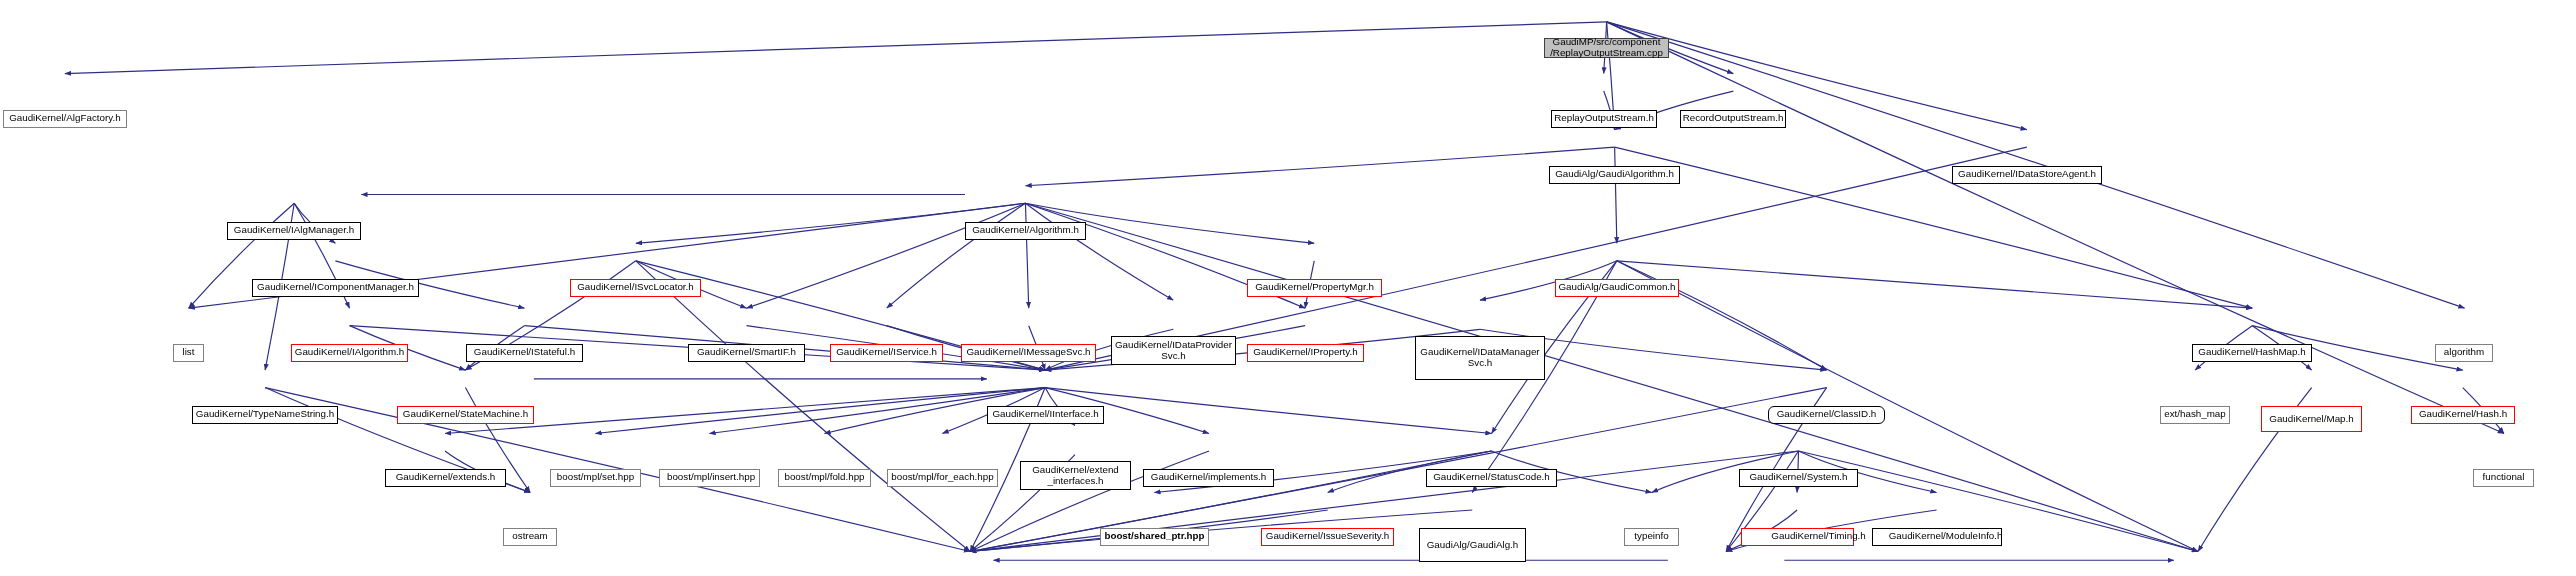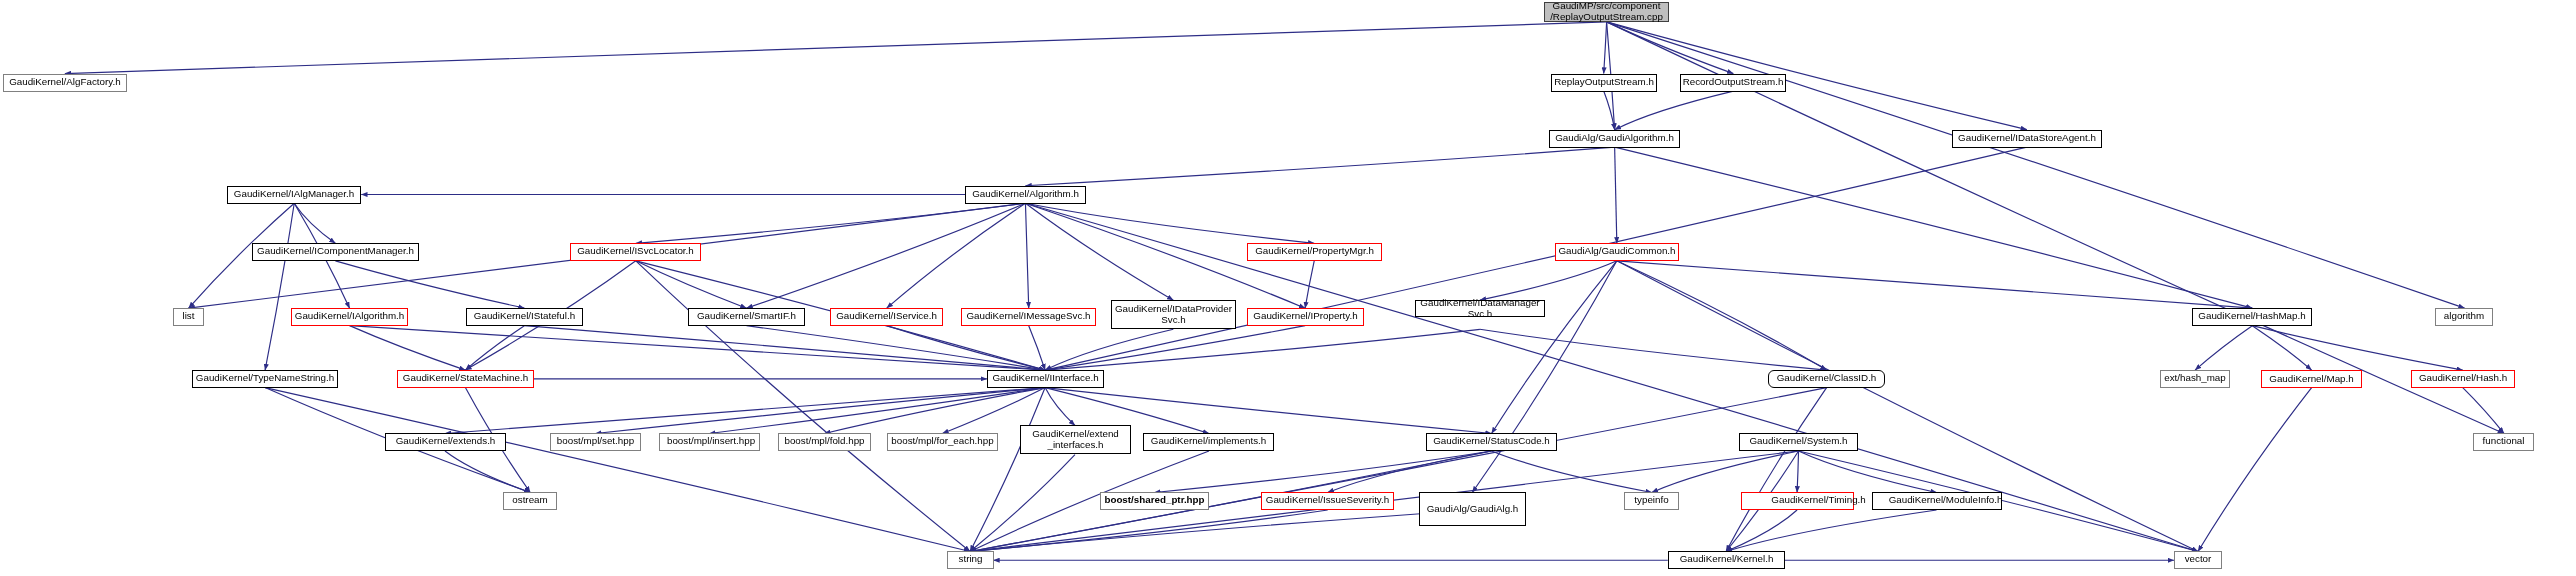--- a/index.html
+++ b/index.html
@@ -2,21 +2,21 @@
 <html style="font-size:11.7px"><head>
 <meta charset="utf-8">
 <style>
   html,body{margin:0;padding:0;background:#ffffff;}
   #canvas{position:relative;width:2576px;height:577px;background:#ffffff;
           font-family:"Liberation Sans","DejaVu Sans",sans-serif;overflow:hidden;}
   #edges{position:absolute;left:0;top:0;width:2576px;height:577px;pointer-events:none;}
   .node{position:absolute;box-sizing:border-box;display:flex;align-items:center;
         justify-content:center;text-align:center;line-height:1.12;
         font-size:9.8px;color:#000000;background:#ffffff;white-space:pre-line;
-        padding:0.7px 2.9px;}
+        padding:0.7px 2.9px;margin-top:36px;}
   .node.black{border:0.7px solid #000000;}
   .node.grey{border:0.7px solid #808080;}
   .node.red{border:0.7px solid #ff0000;}
   .node.root{border:0.7px solid #404040;background:#bfbfbf;}
 </style>
 </head>
 <body>
 
 <div id="canvas">
   <svg id="edges" viewBox="0 0 3537 792" preserveAspectRatio="none">
@@ -133,30 +133,30 @@
       <div class="node red" style="left: 1555px; top: 243px; width: 124px; height: 17.5px;">GaudiAlg/GaudiCommon.h</div>
       <div class="node grey" style="left: 173px; top: 308px; width: 31px; height: 17.5px;">list</div>
       <div class="node red" style="left: 291px; top: 308px; width: 117px; height: 17.5px;">GaudiKernel/IAlgorithm.h</div>
       <div class="node black" style="left: 466px; top: 308px; width: 117px; height: 17.5px;">GaudiKernel/IStateful.h</div>
       <div class="node black" style="left: 688px; top: 308px; width: 117px; height: 17.5px;">GaudiKernel/SmartIF.h</div>
       <div class="node red" style="left: 830px; top: 308px; width: 113px; height: 17.5px;">GaudiKernel/IService.h</div>
       <div class="node red" style="left: 961px; top: 308px; width: 135px; height: 17.5px;">GaudiKernel/IMessageSvc.h</div>
       <div class="node black" style="left: 1111px; top: 300px; width: 125px; height: 29px;">GaudiKernel/IDataProvider
 Svc.h</div>
       <div class="node red" style="left: 1247px; top: 308px; width: 117px; height: 17.5px;">GaudiKernel/IProperty.h</div>
-      <div class="node black" style="left: 1415px; top: 300px; width: 130px; height: 17px;">GaudiKernel/IDataManager
+      <div class="node black" style="left: 1415px; top: 300px; width: 130px; height: 44px;">GaudiKernel/IDataManager
 Svc.h</div>
       <div class="node black" style="left: 2192px; top: 308px; width: 120px; height: 17.5px;">GaudiKernel/HashMap.h</div>
       <div class="node grey" style="left: 2435px; top: 308px; width: 58px; height: 17.5px;">algorithm</div>
       <div class="node black" style="left: 192px; top: 370px; width: 146px; height: 17.5px;">GaudiKernel/TypeNameString.h</div>
       <div class="node red" style="left: 397px; top: 370px; width: 137px; height: 17.5px;">GaudiKernel/StateMachine.h</div>
       <div class="node black" style="left: 987px; top: 370px; width: 117px; height: 17.5px;">GaudiKernel/IInterface.h</div>
       <div class="node black" style="left: 1768px; top: 370px; width: 117px; height: 17.5px; border-radius: 6px;">GaudiKernel/ClassID.h</div>
       <div class="node grey" style="left: 2160px; top: 370px; width: 70px; height: 17.5px;">ext/hash_map</div>
-      <div class="node red" style="left: 2261px; top: 370px; width: 101px; height: 18px;">GaudiKernel/Map.h</div>
+      <div class="node red" style="left: 2261px; top: 370px; width: 101px; height: 26px;">GaudiKernel/Map.h</div>
       <div class="node red" style="left: 2411px; top: 370px; width: 104px; height: 17.5px;">GaudiKernel/Hash.h</div>
       <div class="node black" style="left: 385px; top: 433px; width: 121px; height: 17.5px;">GaudiKernel/extends.h</div>
       <div class="node grey" style="left: 550px; top: 433px; width: 91px; height: 17.5px;">boost/mpl/set.hpp</div>
       <div class="node grey" style="left: 659px; top: 433px; width: 101px; height: 17.5px; padding-left: 6px;">boost/mpl/insert.hpp</div>
       <div class="node grey" style="left: 778px; top: 433px; width: 93px; height: 17.5px;">boost/mpl/fold.hpp</div>
       <div class="node grey" style="left: 887px; top: 433px; width: 111px; height: 17.5px;">boost/mpl/for_each.hpp</div>
       <div class="node black" style="left: 1020px; top: 425px; width: 111px; height: 29px;">GaudiKernel/extend
 _interfaces.h</div>
       <div class="node black" style="left: 1143px; top: 433px; width: 131px; height: 17.5px;">GaudiKernel/implements.h</div>
       <div class="node black" style="left: 1426px; top: 433px; width: 131px; height: 17.5px;">GaudiKernel/StatusCode.h</div>

